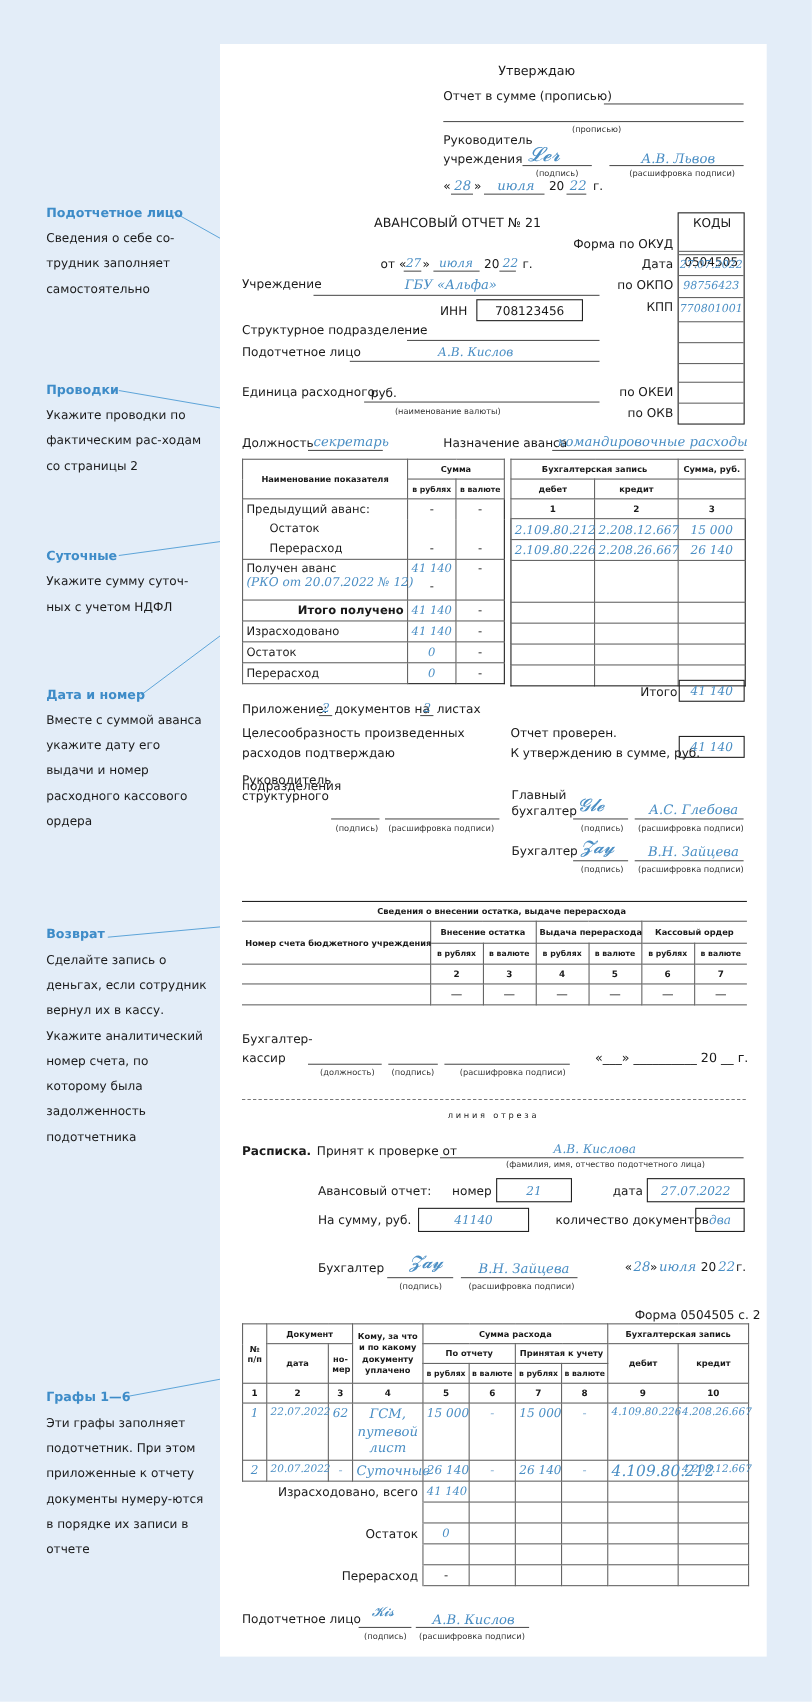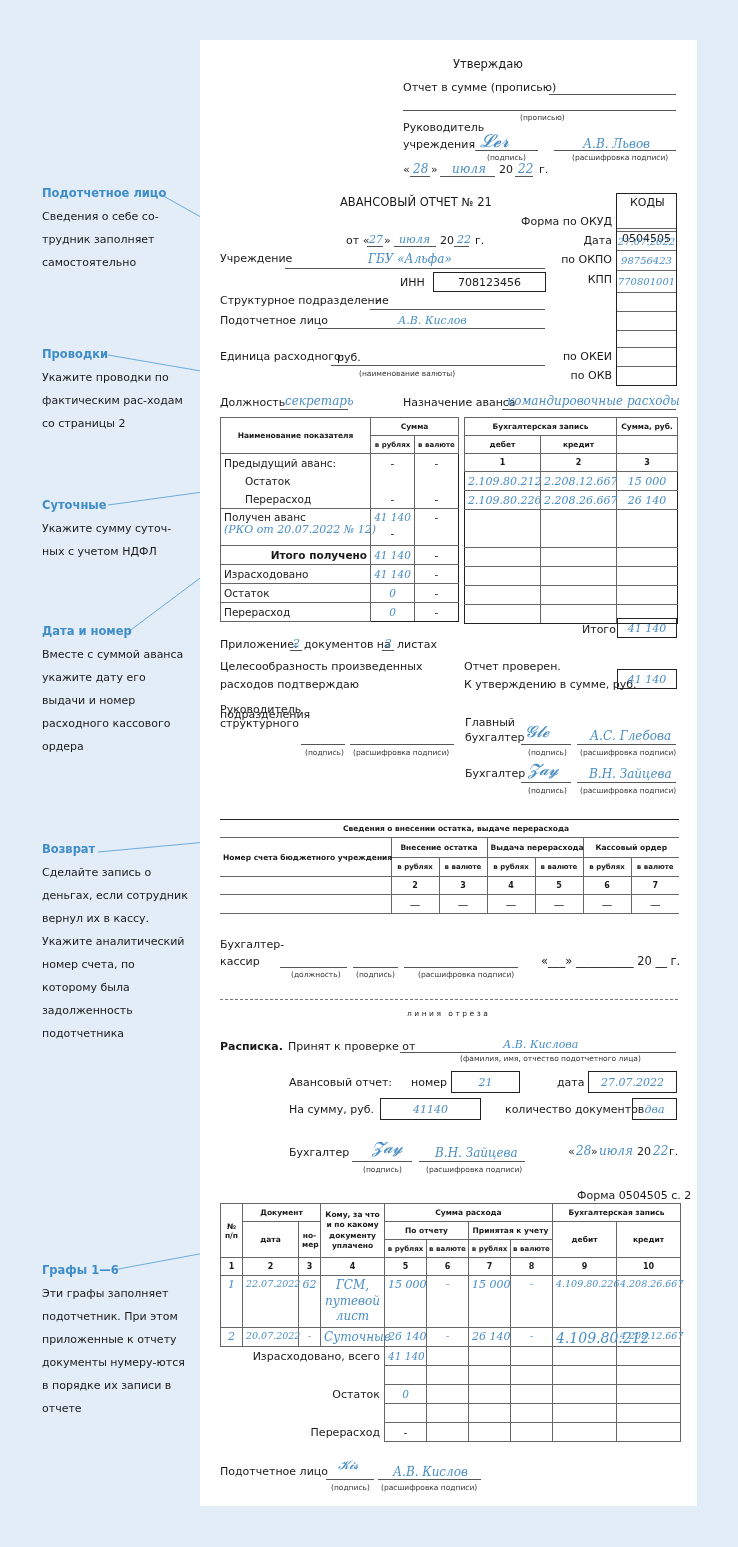--- a/index.html
+++ b/index.html
@@ -95,21 +95,21 @@
   <div class="t" style="left:440px;top:234px">20</div>
   <div class="t hw" style="left:457px;top:233px">22</div>
   <div class="line" style="left:454px;top:246px;width:15px"></div>
   <div class="t" style="left:475px;top:234px">г.</div>
 
   <div class="t" style="left:220px;top:252px">Учреждение</div>
   <div class="t hw" style="left:368px;top:252px;font-size:12px">ГБУ «Альфа»</div>
   <div class="line" style="left:285px;top:268px;width:260px"></div>
 
   <div class="t" style="left:400px;top:276px">ИНН</div>
-  <div class="box" style="left:433px;top:272px;width:113px;height:20px">708123456</div>
+  <div class="box" style="left:433px;top:272px;width:97px;height:20px">708123456</div>
 
   <div class="t" style="left:220px;top:294px">Структурное подразделение</div>
   <div class="t" style="left:376px;top:293px">–</div>
   <div class="line" style="left:370px;top:309px;width:175px"></div>
 
   <div class="t" style="left:220px;top:314px">Подотчетное лицо</div>
   <div class="t hw" style="left:398px;top:314px">А.В. Кислов</div>
   <div class="line" style="left:318px;top:328px;width:227px"></div>
 
   <div class="t" style="left:220px;top:350px">Единица расходного:</div>

